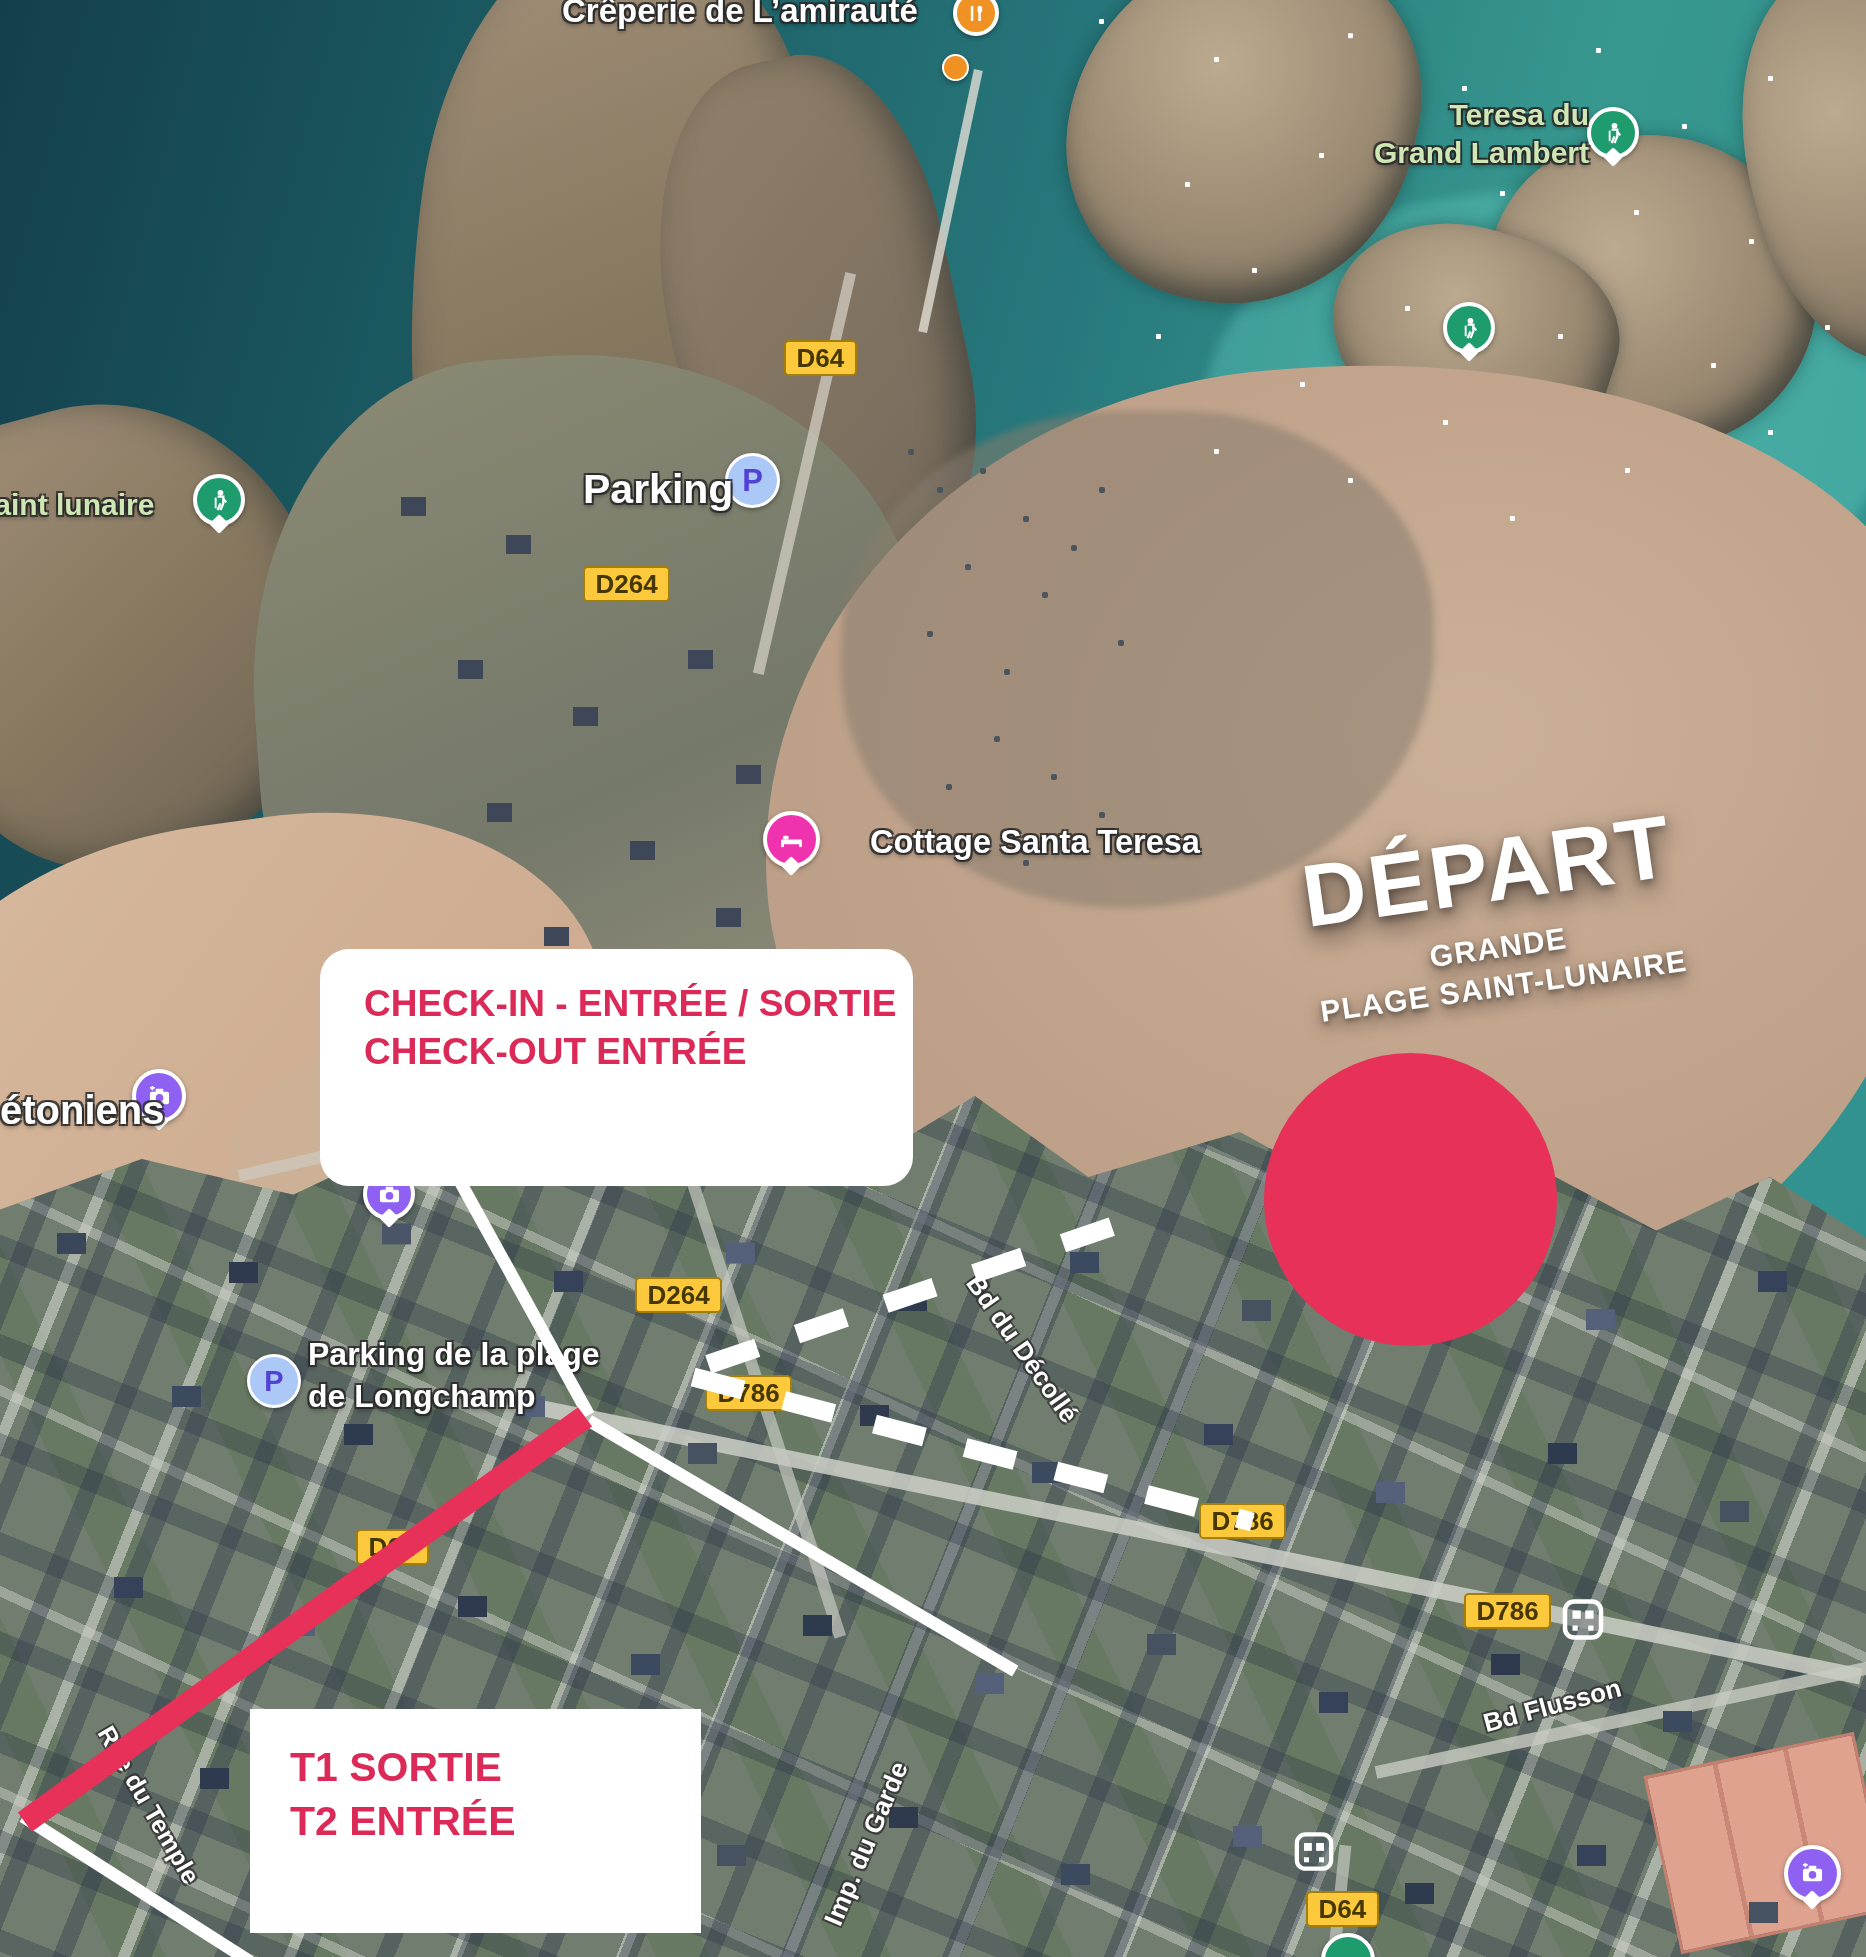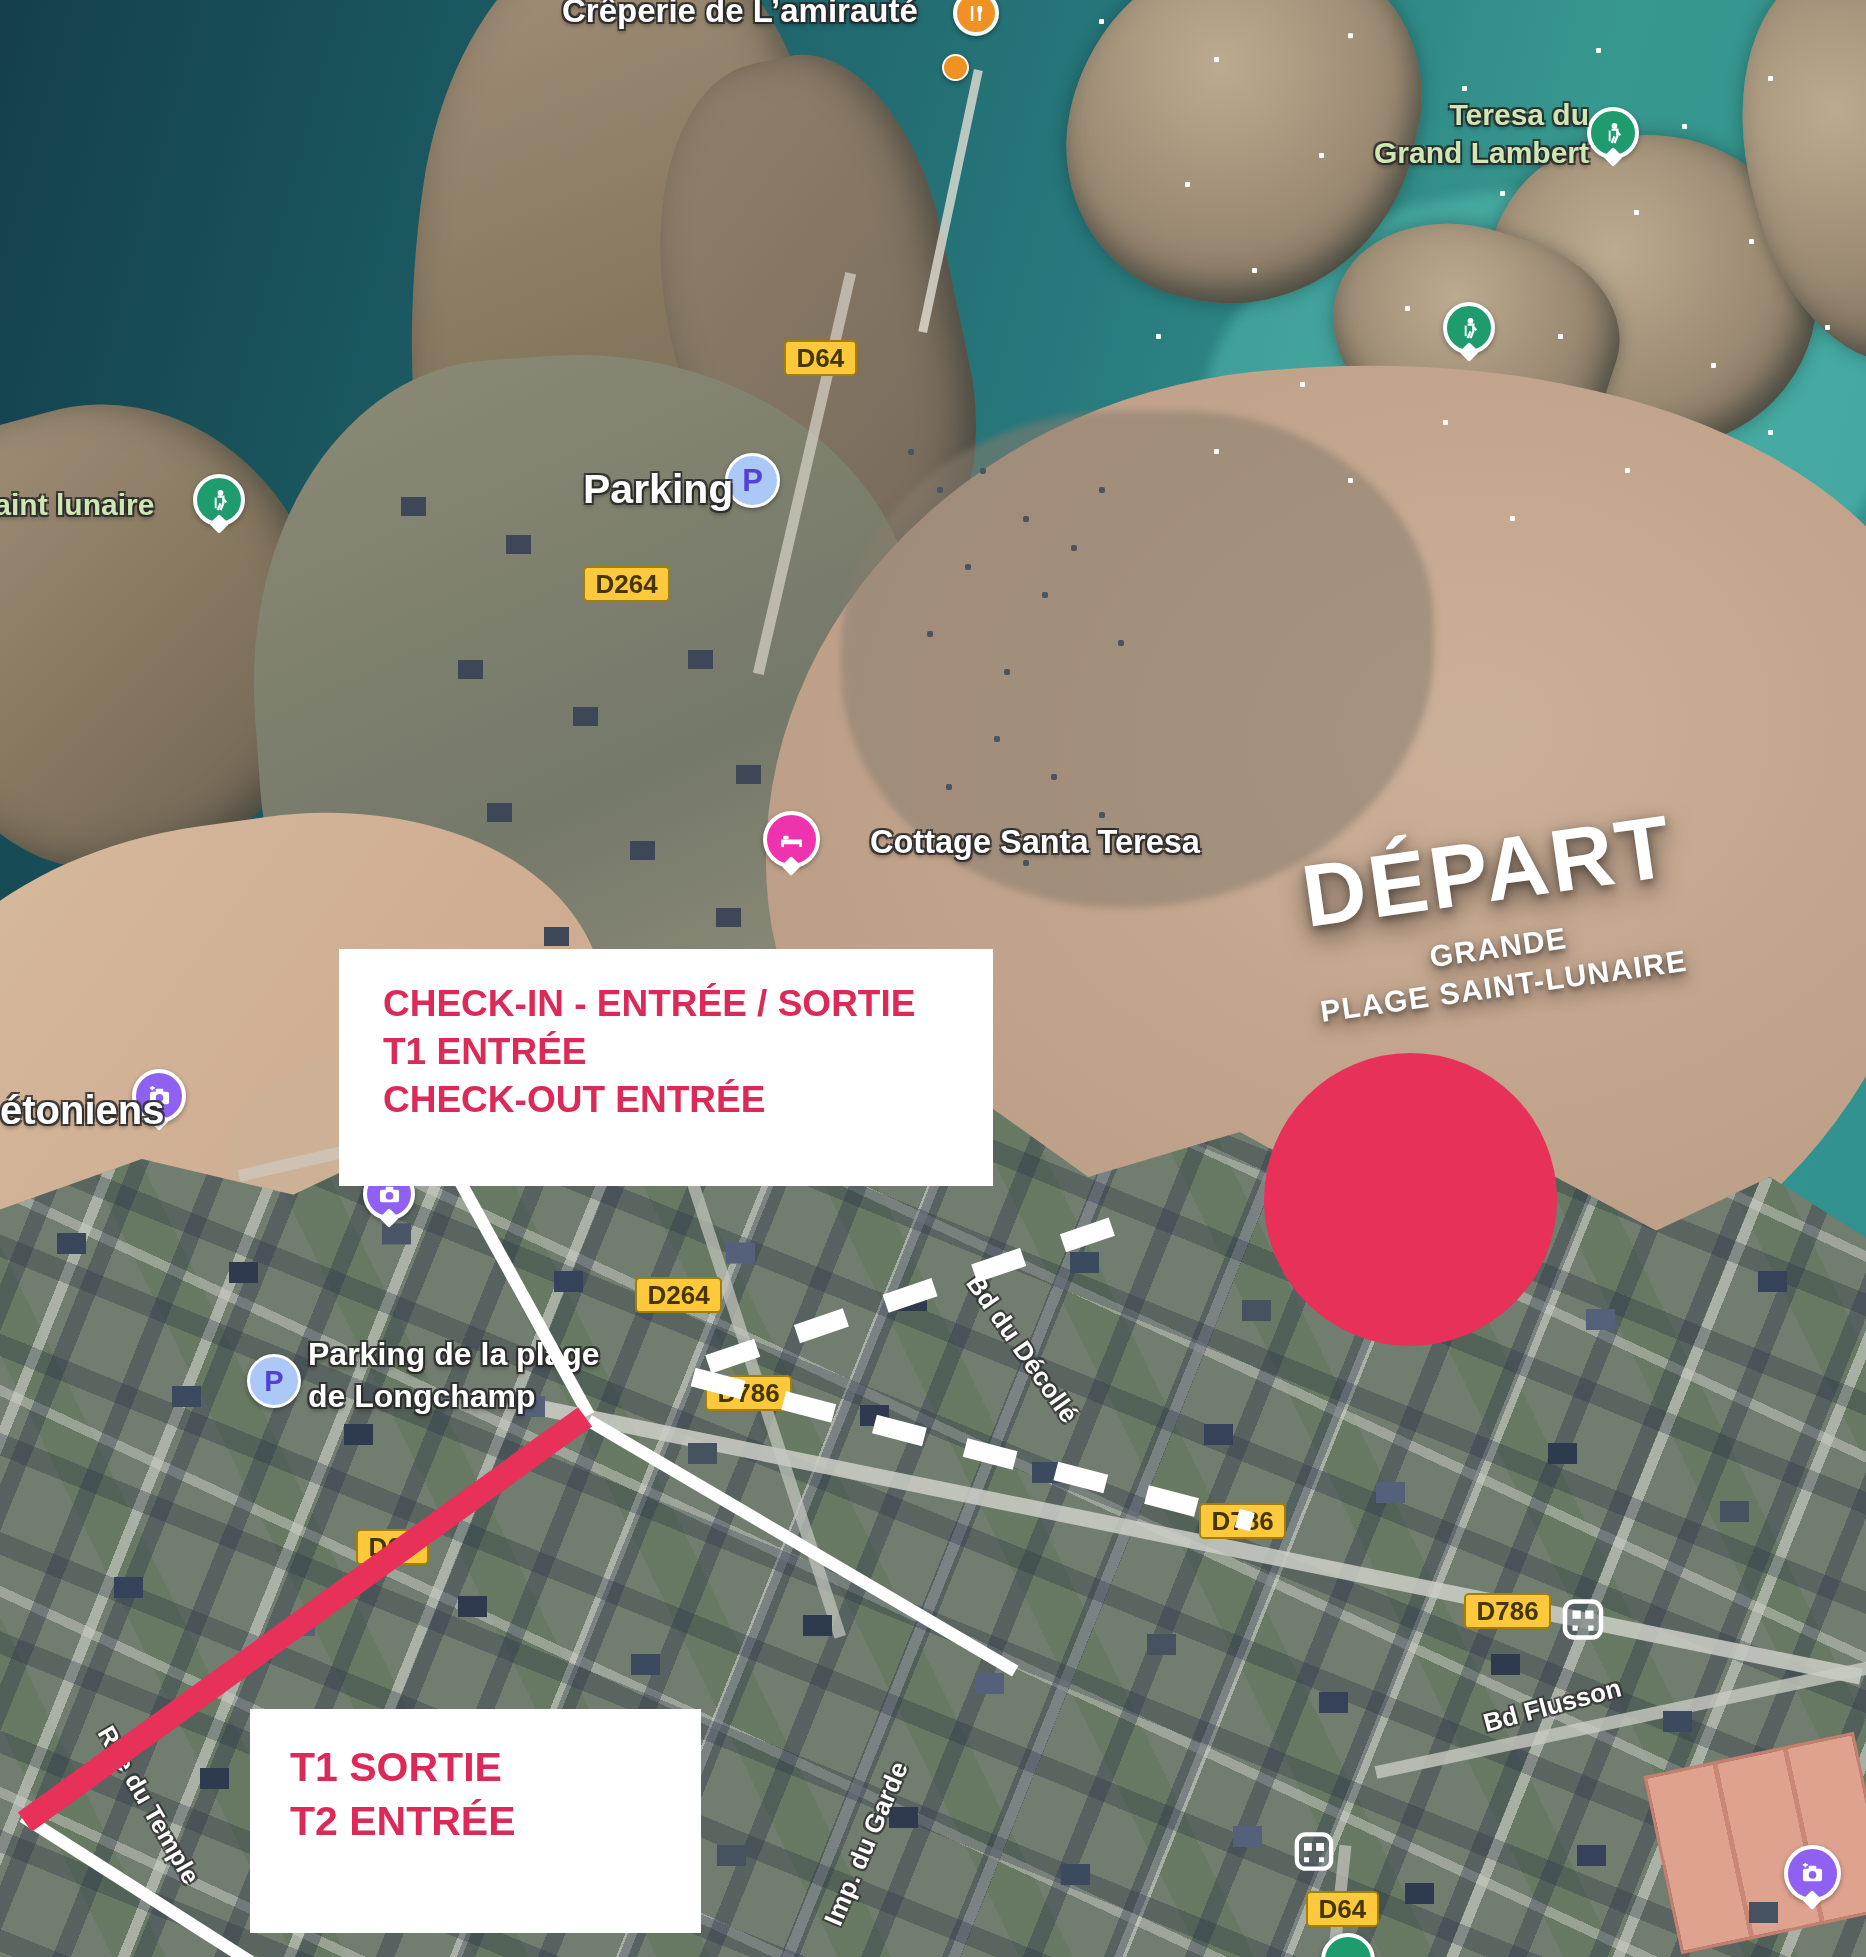--- a/index.html
+++ b/index.html
@@ -297,23 +297,22 @@
   <div class="redcircle"></div>
 
   <svg class="overlay" width="1867" height="1958" viewBox="0 0 1953 2048">
     <polyline points="1163,1283 712,1437 1310,1592" fill="none" stroke="#ffffff" stroke-width="20" stroke-dasharray="54 44"></polyline>
     <line x1="478" y1="1230" x2="616" y2="1480" stroke="#ffffff" stroke-width="13"></line>
     <line x1="616" y1="1486" x2="1062" y2="1748" stroke="#ffffff" stroke-width="13"></line>
     <line x1="24" y1="1900" x2="262" y2="2052" stroke="#ffffff" stroke-width="13"></line>
     <line class="redline" x1="612" y1="1482" x2="26" y2="1906" stroke-width="25"></line>
   </svg>
 
-  <div class="whitebox" style="left:339px;top:949px;width:654px;height:237px;padding:31px 0 0 44px;font-size:37px;line-height:48px;">
+  <div class="whitebox" style="left:320px;top:949px;width:593px;height:237px;padding:31px 0 0 44px;font-size:37px;line-height:48px;border-radius:29px;">
     <p>CHECK-IN - ENTRÉE / SORTIE</p>
-    <p>T1 ENTRÉE</p>
     <p>CHECK-OUT ENTRÉE</p>
   </div>
 
 
   <div class="whitebox" style="left:250px;top:1709px;width:451px;height:224px;padding:31px 0 0 40px;font-size:41px;line-height:54px;">
     <p>T1 SORTIE</p>
     <p>T2 ENTRÉE</p>
   </div>
 
 </div>

